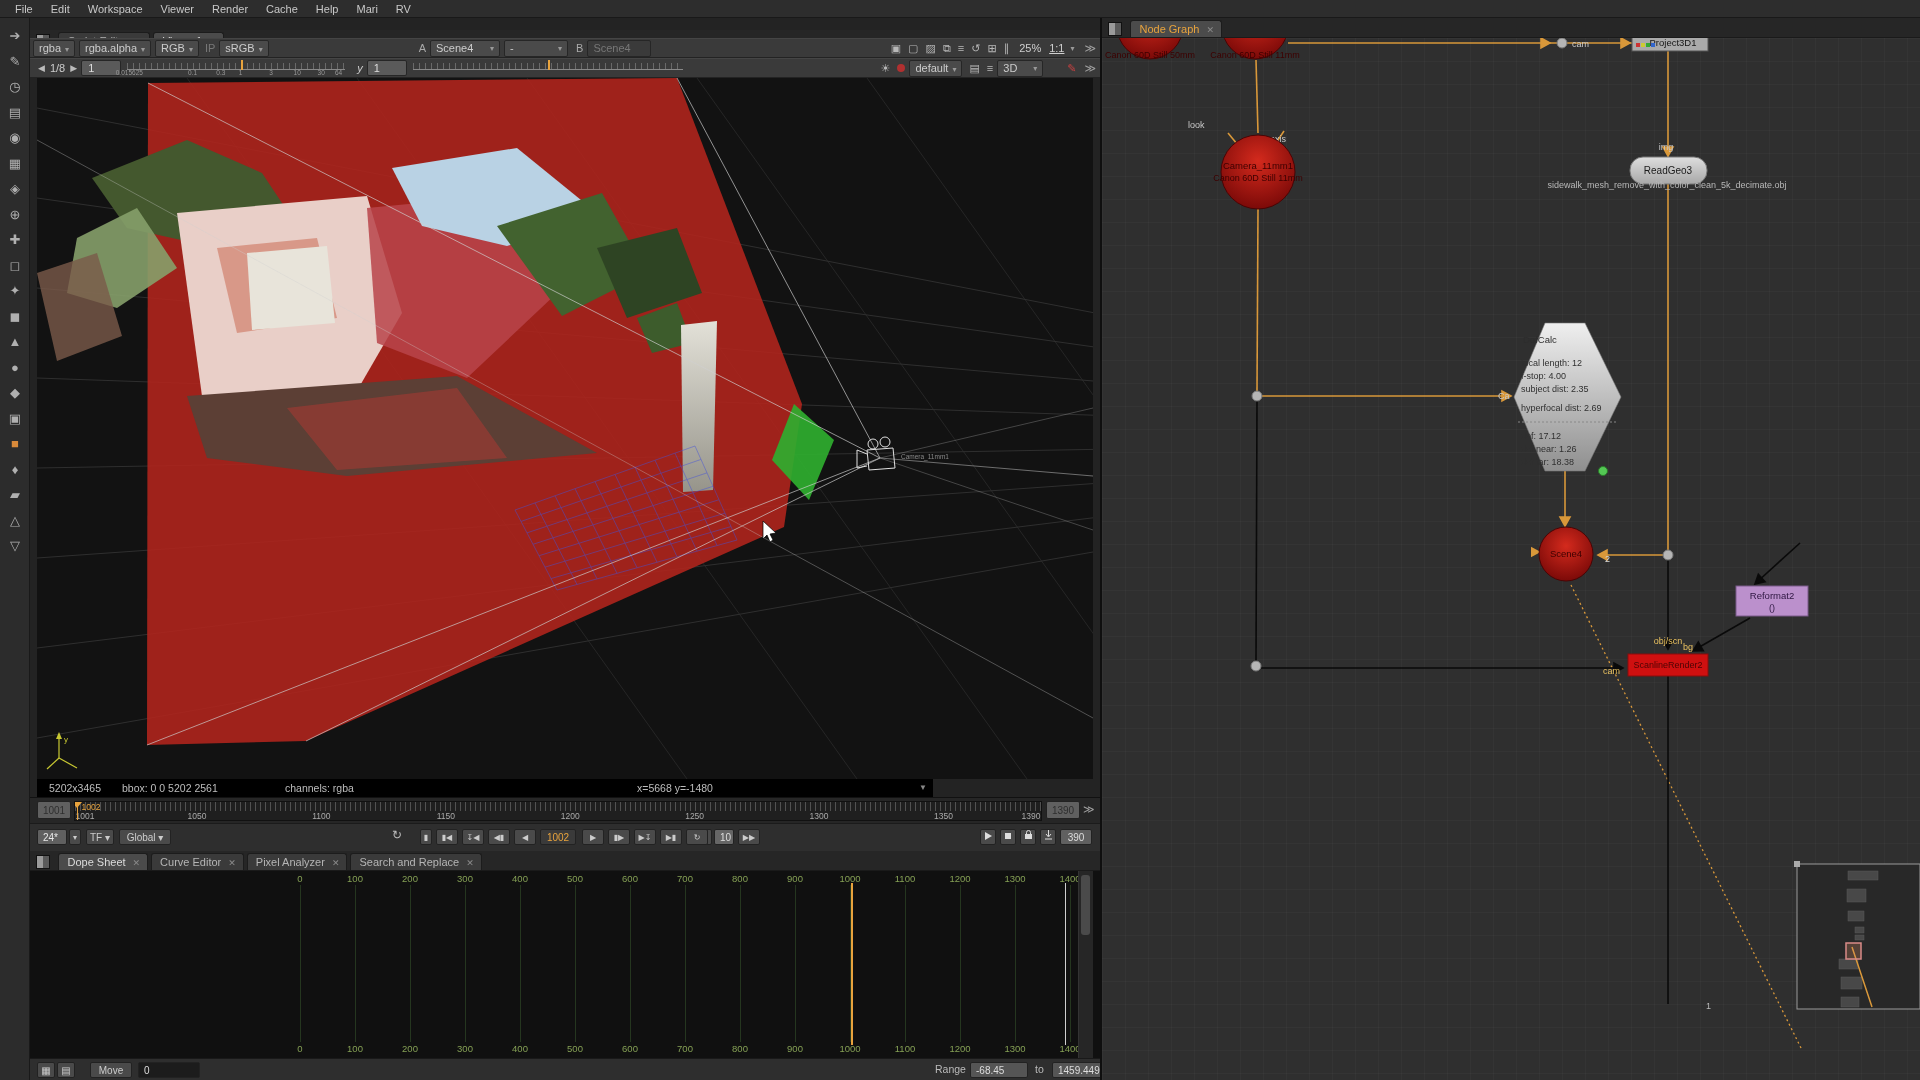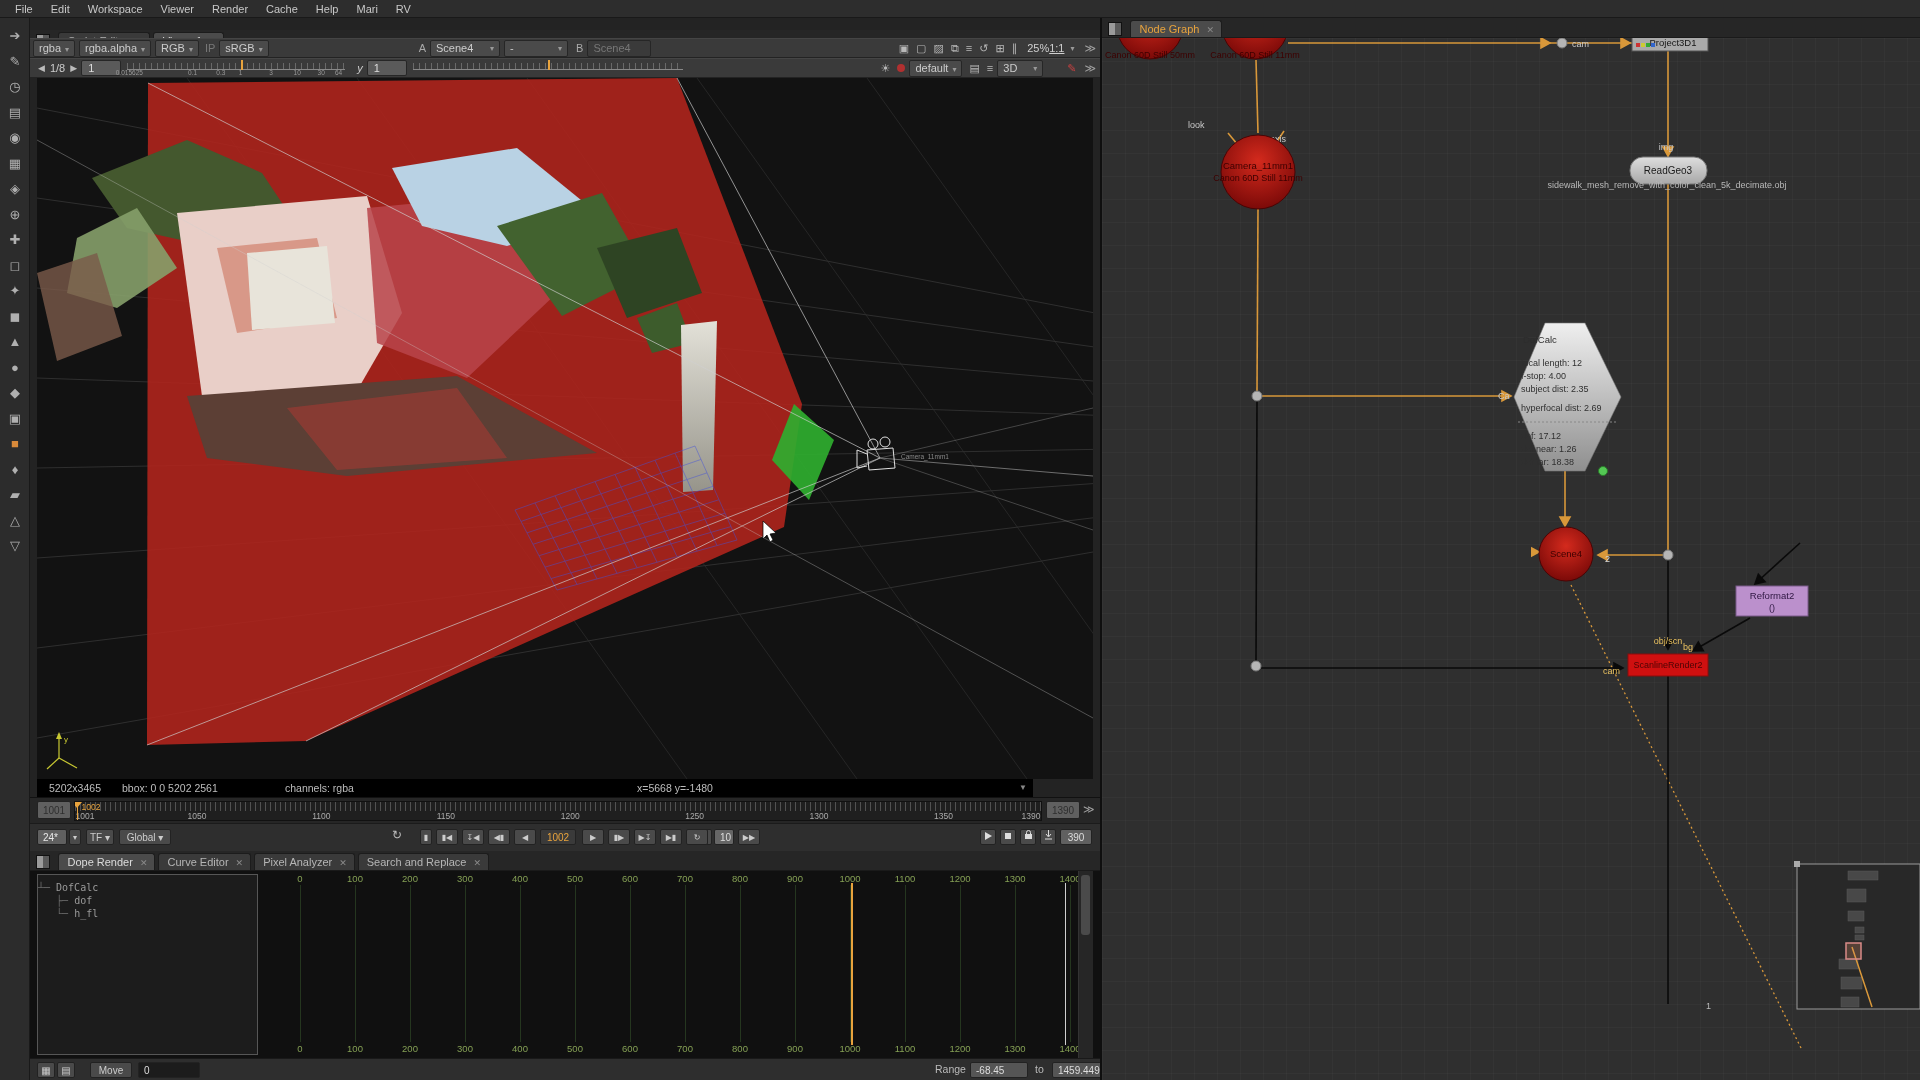--- a/index.html
+++ b/index.html
@@ -27,21 +27,21 @@
   .icon-s{color:#b8b8b8;font-size:11px;margin-left:7px;}
   .chev{color:#a0a0a0;font-size:11px;letter-spacing:-2px;}
   .btn{position:absolute;height:16px;background:#4a4a4a;border:1px solid #222;border-radius:2px;color:#ccc;
     font-size:8px;text-align:center;line-height:15px;box-sizing:border-box;}
   .field{position:absolute;height:16px;background:#555;border:1px solid #222;border-radius:2px;color:#ddd;
     font-size:10px;text-align:left;padding:0 5px;line-height:15px;box-sizing:border-box;}
   
   #left-pane{position:absolute;left:30px;top:18px;width:1070px;height:1062px;background:#232323;}
   #node-pane{position:absolute;left:1102px;top:18px;width:818px;height:1062px;background:#2f2f2f;border-left:2px solid #0f0f0f;margin-left:-2px;}
   #viewer-canvas{position:absolute;left:7px;top:60px;width:1056px;height:701px;background:#121212;overflow:hidden;}
-  #viewer-status{position:absolute;left:7px;top:761px;width:996px;height:18px;background:#000;color:#bdbdbd;
+  #viewer-status{position:absolute;left:7px;top:761px;width:896px;height:18px;background:#000;color:#bdbdbd;
     font-size:10.5px;line-height:18px;}
   
   #timeline-row{position:absolute;left:0;top:779px;width:1070px;height:26px;background:#262626;border-top:1px solid #111;}
   #timeline-ruler{position:absolute;left:44px;top:3px;width:968px;height:20px;background:#1f1f1f;border:1px solid #111;
     box-sizing:border-box;overflow:hidden;}
   #timeline-ruler .ticks{position:absolute;left:0;top:0;width:100%;height:9px;
     background:repeating-linear-gradient(90deg,#7a7a7a 0 1px,transparent 1px 5px);opacity:.55;}
   .tl-num{position:absolute;top:9px;font-size:8.5px;color:#aaa;transform:translateX(-50%);}
   .io-box{position:absolute;top:3px;width:34px;height:18px;background:#606060;border:1px solid #222;border-radius:2px;
     color:#2e2e2e;font-size:10px;text-align:center;line-height:17px;box-sizing:border-box;}
@@ -125,21 +125,21 @@
     <span style="margin-left:auto;"></span>
     <span class="icon-s">▣</span>
     <span class="icon-s">▢</span>
     <span class="icon-s">▨</span>
     <span class="icon-s">⧉</span>
     <span class="icon-s">≡</span>
     <span class="icon-s">↺</span>
     <span class="icon-s">⊞</span>
     <span class="icon-s">∥</span>
     <span style="margin-left:10px;color:#cfcfcf;">25%</span>
-    <span style="color:#cfcfcf;text-decoration:underline;">1:1</span>
+    <span style="margin-left:8px;color:#cfcfcf;text-decoration:underline;">1:1</span>
     <span class="car" style="color:#999;font-size:8px;margin-left:6px;">▾</span>
     <span class="chev" style="margin:0 6px 0 10px;">≫</span>
   </div>
 
   <div class="trow" style="top:40px;">
     <span style="margin-left:8px;color:#bbb;font-size:9px;">◀</span>
     <span style="margin-left:5px;color:#ccc;">1/8</span>
     <span style="margin-left:5px;color:#bbb;font-size:9px;">▶</span>
     <span class="vbox" style="width:26px;">1</span>
     <span id="gain-slider" style="position:relative;width:218px;height:16px;margin-left:6px;">
@@ -331,29 +331,24 @@
         </svg></div>
     <div class="btn" style="left:1010px;top:5px;width:16px;">
       <svg width="9" height="10" viewBox="0 0 9 10">
           <path d="M4.5 0 V6 M2 4 L4.5 7 L7 4 M1 9 H8" stroke="#ddd" fill="none"></path>
         </svg></div>
     <div class="field" style="left:1030px;top:5px;width:32px;background:#606060;text-align:center;">390</div>
   <div class="btn" style="left: 390px; top: 5px; width: 12px;">▮</div><div class="btn" style="left: 406px; top: 5px; width: 22px;">▮◀</div><div class="btn" style="left: 432px; top: 5px; width: 22px;">↧◀</div><div class="btn" style="left: 458px; top: 5px; width: 22px;">◀▮</div><div class="btn" style="left: 484px; top: 5px; width: 22px;">◀</div><div class="field" style="left: 510px; top: 5px; width: 36px; background: rgb(58, 58, 58); color: rgb(232, 163, 61); text-align: center;">1002</div><div class="btn" style="left: 552px; top: 5px; width: 22px;">▶</div><div class="btn" style="left: 578px; top: 5px; width: 22px;">▮▶</div><div class="btn" style="left: 604px; top: 5px; width: 22px;">▶↧</div><div class="btn" style="left: 630px; top: 5px; width: 22px;">▶▮</div><div class="btn" style="left: 656px; top: 5px; width: 22px;">↻</div></div>
 
   <div class="tabbar" id="dope-tabs">
     <span class="pane-icon"></span>
-    <span id="dope-tab-items"><span class="tab active"><span>Dope Render</span><span class="x">✕</span></span><span class="tab"><span>Curve Editor</span><span class="x">✕</span></span><span class="tab"><span>Pixel Analyzer</span><span class="x">✕</span></span><span class="tab"><span>Search and Replace</span><span class="x">✕</span></span></span>
+    <span id="dope-tab-items"><span class="tab active"><span>Dope Sheet</span><span class="x">✕</span></span><span class="tab"><span>Curve Editor</span><span class="x">✕</span></span><span class="tab"><span>Pixel Analyzer</span><span class="x">✕</span></span><span class="tab"><span>Search and Replace</span><span class="x">✕</span></span></span>
   </div>
 
   <div id="dope-area">
-    <div id="dope-tree">
-        <div class="tree-row" style="margin-top: 6px;"><span style="color:#6a6a6a;">┴─ </span>DofCalc</div>
-        <div class="tree-row" style="margin-top: 0px;"><span style="color:#6a6a6a;">   ├─ </span>dof</div>
-        <div class="tree-row" style="margin-top: 0px;"><span style="color:#6a6a6a;">   └─ </span>h_fl</div>
-      </div>
     <div id="dope-grid" style="position:absolute;left:228px;top:0;width:818px;height:187px;">
         <div class="vline" style="left: 42px; background: rgb(37, 54, 31);"></div>
         <span class="dope-num" style="left: 42px; top: 2px; color: rgb(133, 160, 85);">0</span>
         <span class="dope-num" style="left: 42px; top: 172px; color: rgb(133, 160, 85);">0</span>
         <div class="vline" style="left: 97px; background: rgb(37, 54, 31);"></div>
         <span class="dope-num" style="left: 97px; top: 2px; color: rgb(133, 160, 85);">100</span>
         <span class="dope-num" style="left: 97px; top: 172px; color: rgb(133, 160, 85);">100</span>
         <div class="vline" style="left: 152px; background: rgb(37, 54, 31);"></div>
         <span class="dope-num" style="left: 152px; top: 2px; color: rgb(133, 160, 85);">200</span>
         <span class="dope-num" style="left: 152px; top: 172px; color: rgb(133, 160, 85);">200</span>

